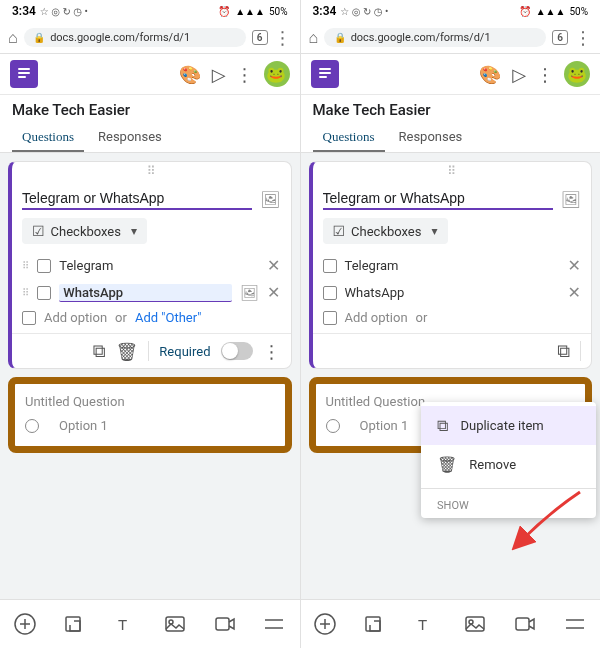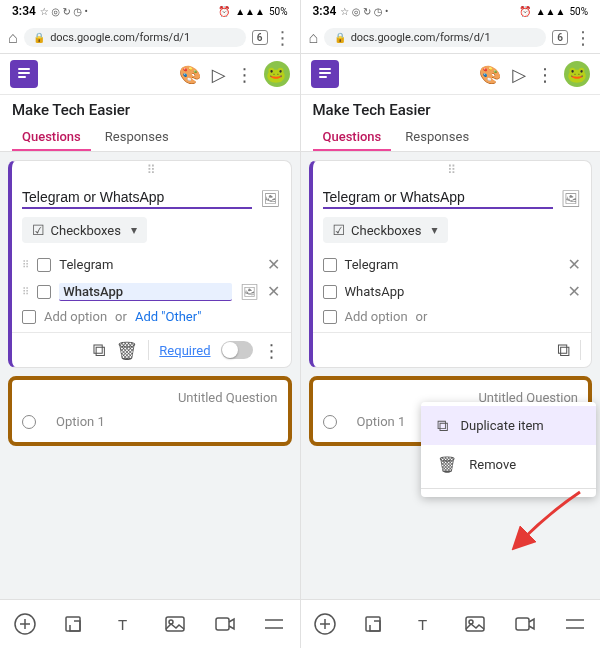--- a/index.html
+++ b/index.html
@@ -146,23 +146,24 @@
     }
     .tab {
       padding: 6px 10px 5px;
       font-size: 13px;
       cursor: pointer;
       color: #555;
       border-bottom: 2px solid transparent;
       margin-right: 4px;
     }
     .tab.active {
-      color: #be185d;
-      border-bottom: 2px solid #ec4899;
+      color: #0c4a6e;
+      border-bottom: 2px solid #737373;
       font-weight: 500;
+      font-family: Liberation Serif, serif;
     }
 
     
     .form-content {
       flex: 1;
       overflow-y: auto;
       padding: 8px 8px 0;
     }
 
     
@@ -292,22 +293,21 @@
       color: #555;
       cursor: pointer;
     }
     .divider-vert {
       width: 1px;
       height: 20px;
       background: #e0e0e0;
     }
     .required-label {
       font-size: 13px;
-      color: #3b82f6;
-      text-decoration: underline;
+      color: #0c4a6e;
     }
     
     .toggle {
       width: 32px;
       height: 18px;
       background: #ccc;
       border-radius: 9px;
       position: relative;
       cursor: pointer;
     }
@@ -384,22 +384,21 @@
     .menu-item-icon.delete-icon {
       color: #555;
     }
 
     
     .untitled-card {
       background: #fff;
       border-radius: 8px;
       padding: 10px;
       margin-bottom: 8px;
-      border: 4px solid #a16207;
-      text-align: right;
+      border: 7px solid #a16207;
     }
     .untitled-title {
       font-size: 13px;
       color: #888;
       margin-bottom: 6px;
     }
     .untitled-option {
       display: flex;
       align-items: center;
       gap: 20px;
@@ -722,20 +721,21 @@
       <div class="context-menu">
         <div class="context-menu-item highlighted">
           <span class="menu-item-icon">⧉</span>
           <span>Duplicate item</span>
         </div>
         <div class="context-menu-item">
           <span class="menu-item-icon delete-icon">🗑</span>
           <span>Remove</span>
         </div>
         <div class="context-menu-divider"></div>
+        <div class="context-menu-section-label">Show</div>
       </div>
 
       <svg style="position:absolute; right:10px; top:460px; width:100px; height:80px; pointer-events:none; z-index:200;">
         <defs>
           <marker id="arrowhead-right" markerWidth="8" markerHeight="8" refX="4" refY="4" orient="auto">
             <polygon points="0 0, 8 4, 0 8" fill="#e53935"></polygon>
           </marker>
         </defs>
         <path d="M 90,10 Q 60,30 30,60" stroke="#e53935" stroke-width="3" fill="none" marker-end="url(#arrowhead-right)"></path>
       </svg>

